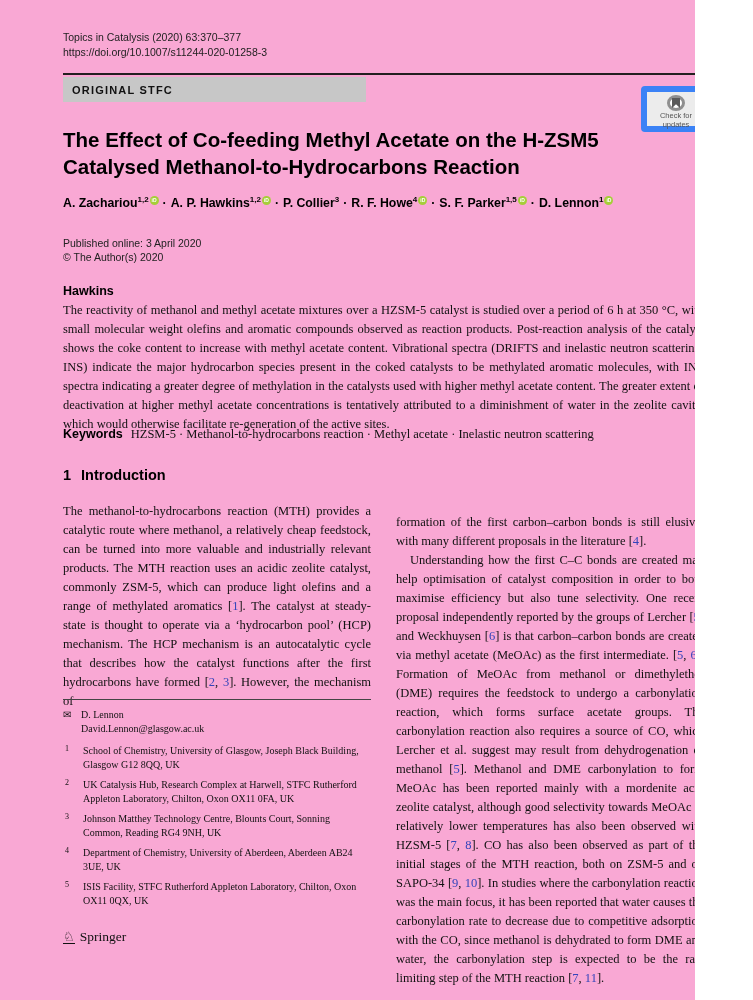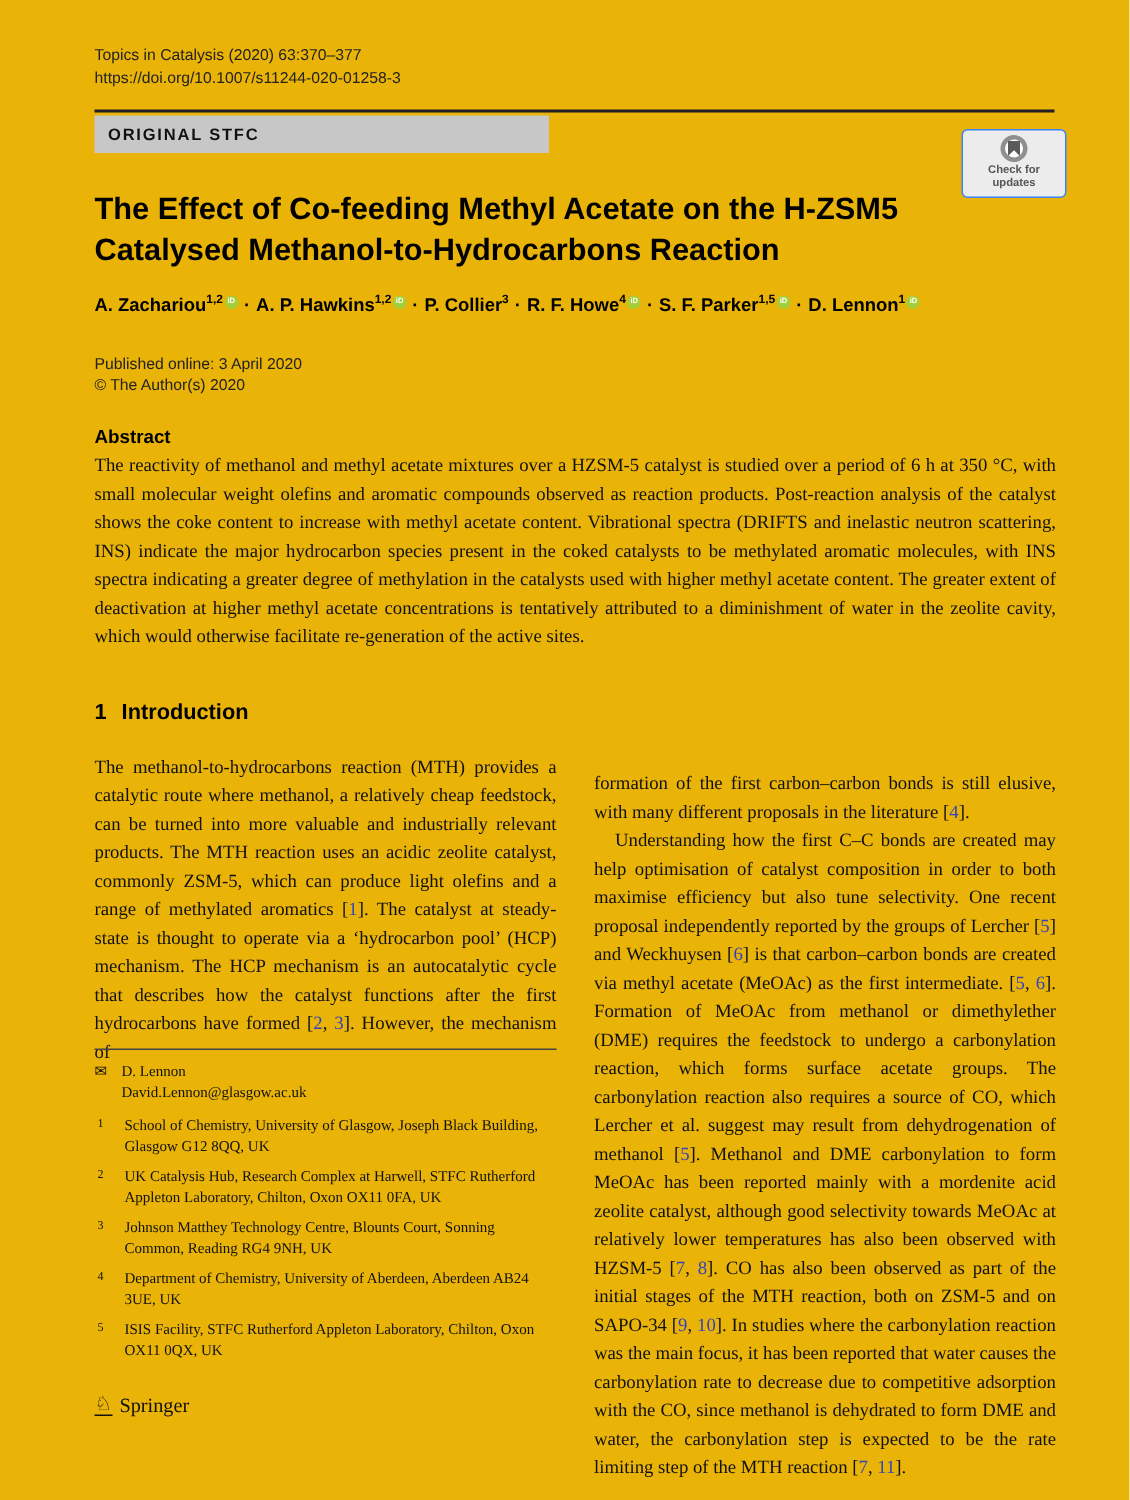--- a/index.html
+++ b/index.html
@@ -4,42 +4,42 @@
 <style>
   :root{
     --banner-bg:#c7c7c7;
     --citation:#3344bb;
     --orcid:#a6ce39;
   }
   *{margin:0;padding:0;box-sizing:border-box;}
   html,body{background:#ffffff;}
   .page{
     position:relative;
-    width:753px;height:1000px;
-    background:#eab308;
+    width:695px;height:1000px;
+    background:#f9a8d4;
     font-family:"Liberation Serif", serif;
     color:#1a1a1a;
     overflow:hidden;
   }
   
   .hdr{position:absolute;left:63px;top:30px;width:640px;font-family:"Liberation Sans", sans-serif;font-size:10.5px;line-height:15px;color:#222;}
   .rule{position:absolute;left:63px;top:73px;width:640px;height:2px;background:#231f20;}
   .banner{
     position:absolute;left:63px;top:77px;width:303px;height:25px;
     background:var(--banner-bg);
     font-family:"Liberation Sans", sans-serif;
     font-weight:bold;font-size:11px;letter-spacing:1.2px;color:#111;
     display:flex;align-items:center;padding-left:9px;
   }
   
   .badge{
     position:absolute;left:641px;top:86px;width:70px;height:46px;
-    background:#ececec;border:1px solid #3b82f6;border-radius:4px;
+    background:#ececec;border:6px solid #3b82f6;border-radius:4px;
     display:flex;flex-direction:column;align-items:center;justify-content:flex-start;
-    padding-top:3px;cursor:pointer;font-weight:bold;
+    padding-top:3px;cursor:pointer;
   }
   .badge-circle{
     width:18px;height:18px;border-radius:50%;
     border:3px solid #8f8f8f;background:#ffffff;
     display:flex;align-items:center;justify-content:center;
   }
   .badge-mark{
     width:8px;height:10px;background:#5a5a5a;
     clip-path:polygon(0 0,100% 0,100% 100%,50% 62%,0 100%);
   }
@@ -133,23 +133,26 @@
 
   <div class="authors">
     <span class="author"><span>A. Zachariou</span><sup>1,2</sup><span class="orcid">iD</span></span><span class="sep">·</span><span class="author"><span>A. P. Hawkins</span><sup>1,2</sup><span class="orcid">iD</span></span><span class="sep">·</span><span class="author"><span>P. Collier</span><sup>3</sup></span><span class="sep">·</span><span class="author"><span>R. F. Howe</span><sup>4</sup><span class="orcid">iD</span></span><span class="sep">·</span><span class="author"><span>S. F. Parker</span><sup>1,5</sup><span class="orcid">iD</span></span><span class="sep">·</span><span class="author"><span>D. Lennon</span><sup>1</sup><span class="orcid">iD</span></span>
   </div>
 
   <div class="meta">
     <div>Published online: 3 April 2020</div>
     <div>© The Author(s) 2020</div>
   </div>
 
-  <div class="abs-head">Abstract</div>
+  <div class="abs-head">Hawkins</div>
   <div class="abs-body">The reactivity of methanol and methyl acetate mixtures over a HZSM-5 catalyst is studied over a period of 6 h at 350 °C, with small molecular weight olefins and aromatic compounds observed as reaction products. Post-reaction analysis of the catalyst shows the coke content to increase with methyl acetate content. Vibrational spectra (DRIFTS and inelastic neutron scattering, INS) indicate the major hydrocarbon species present in the coked catalysts to be methylated aromatic molecules, with INS spectra indicating a greater degree of methylation in the catalysts used with higher methyl acetate content. The greater extent of deactivation at higher methyl acetate concentrations is tentatively attributed to a diminishment of water in the zeolite cavity, which would otherwise facilitate re-generation of the active sites.</div>
 
+  <div class="kw">
+    <span class="kw-label">Keywords</span><span>HZSM-5 · Methanol-to-hydrocarbons reaction · Methyl acetate · Inelastic neutron scattering</span>
+  </div>
 
   <div class="col col-left">
     <div class="sec-head">
       <span class="sec-num">1</span><span>Introduction</span>
     </div>
     <p><span>The methanol-to-hydrocarbons reaction (MTH) provides a catalytic route where methanol, a relatively cheap feedstock, can be turned into more valuable and industrially relevant products. The MTH reaction uses an acidic zeolite catalyst, commonly ZSM-5, which can produce light olefins and a range of methylated aromatics [</span><span class="cite">1</span><span>]. The catalyst at steady-state is thought to operate via a ‘hydrocarbon pool’ (HCP) mechanism. The HCP mechanism is an autocatalytic cycle that describes how the catalyst functions after the first hydrocarbons have formed [</span><span class="cite">2</span><span>, </span><span class="cite">3</span><span>]. However, the mechanism of</span></p>
   </div>
 
   <div class="footnotes">
     <div class="fn-corr">

